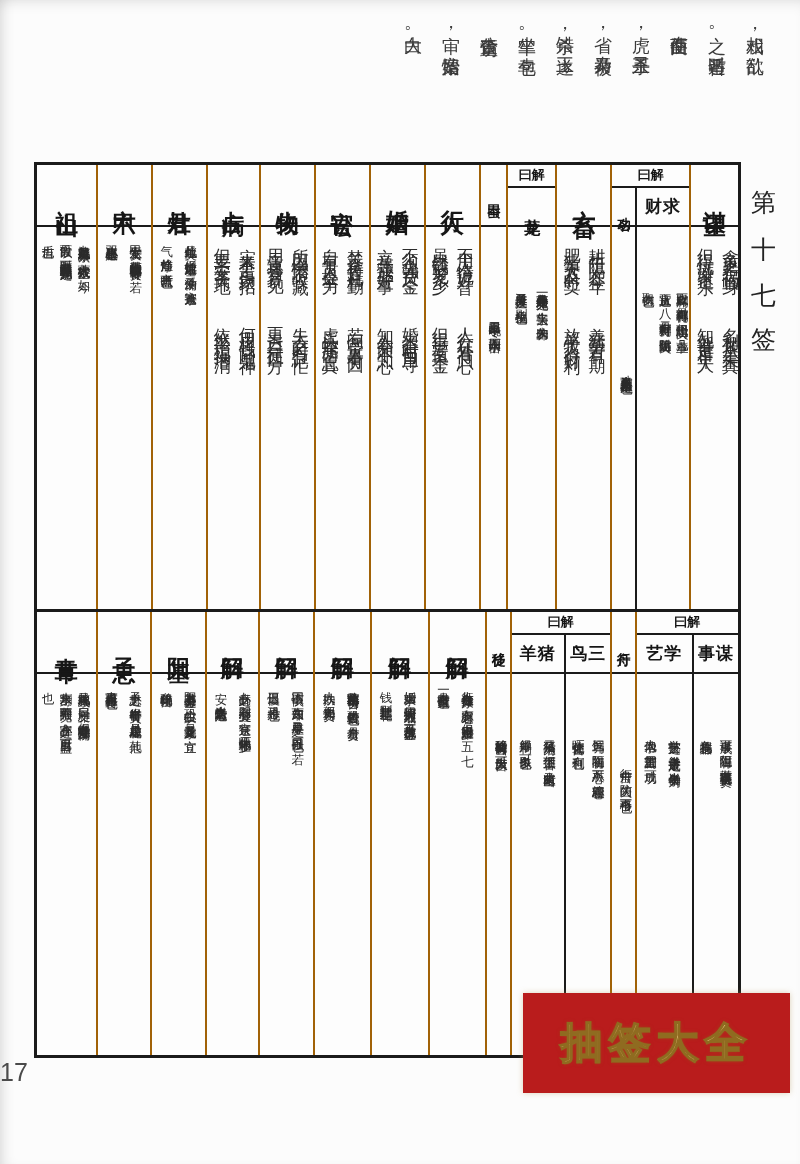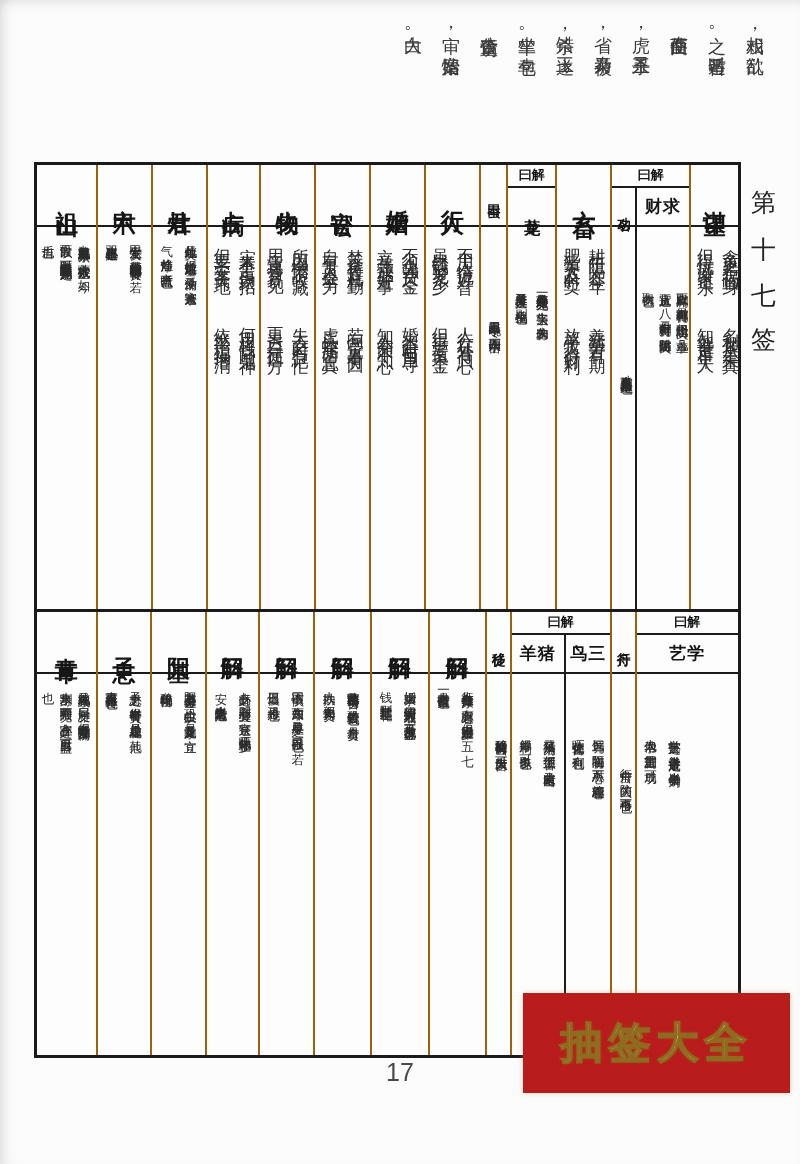--- a/index.html
+++ b/index.html
@@ -53,21 +53,21 @@
   .subcol .hdr.v.narrow{font-size:13.5px;}
   .content{flex:1;overflow:hidden;}
   .vtext{
     writing-mode:vertical-rl;white-space:pre-wrap;
     height:100%;box-sizing:border-box;padding:8px 5px 4px 2px;color:#2b2b2b;
   }
   .vtext.poem{font-size:17px;letter-spacing:5px;line-height:25px;}
   .vtext.note{font-size:12.5px;letter-spacing:.5px;line-height:24px;}
   
   .pagenum{
-    position:absolute;left:0;top:1058px;width:800px;text-align:center;
+    position:absolute;left:0;top:1058px;width:800px;
     font-size:25px;color:#4a4a4a;font-family:"Liberation Sans","DejaVu Sans",sans-serif;
   }
   
   .watermark{
     position:absolute;left:523px;top:993px;width:267px;height:100px;
     background:#b91c1c;display:flex;align-items:center;justify-content:center;
     box-shadow:0 0 6px rgba(180,150,90,.4);
   }
   .watermark .wm-text{
     font-size:42px;font-weight:bold;letter-spacing:6px;color:#e3c277;
@@ -201,20 +201,27 @@
           <div class="vtext note" style="line-height: 18px;">卜此祖墓龙脉真局口太小　葬穴太大找破空　如今
 骨而以敌　财丁旺者宜填浮青龙畔相朝井兜池之
 后吉也</div>
         </div>
       </div>
     </div>
     <div class="trow">
       <div class="tcol group" style="flex: 104 0 0px;">
         <div class="superhdr">曰解</div>
         <div class="subrow">
+          <div class="subcol" style="flex: 46 0 0px;">
+            <div class="hdr h">事谋</div>
+            <div class="content">
+              <div class="vtext note" style="line-height: 20px;">谋事可成　但有阻隔　做事要稳重认真不可贪
+免惹祸临身</div>
+            </div>
+          </div>
           <div class="subcol" style="flex: 58 0 0px;">
             <div class="hdr h">艺学</div>
             <div class="content">
               <div class="vtext note">学技艺之卦　肖羊者学之定成　肖牛者勿学为
 他人学习　宜刻苦用工　可成功</div>
             </div>
           </div>
         </div>
       </div>
       <div class="tcol" style="flex: 23 0 0px;">

